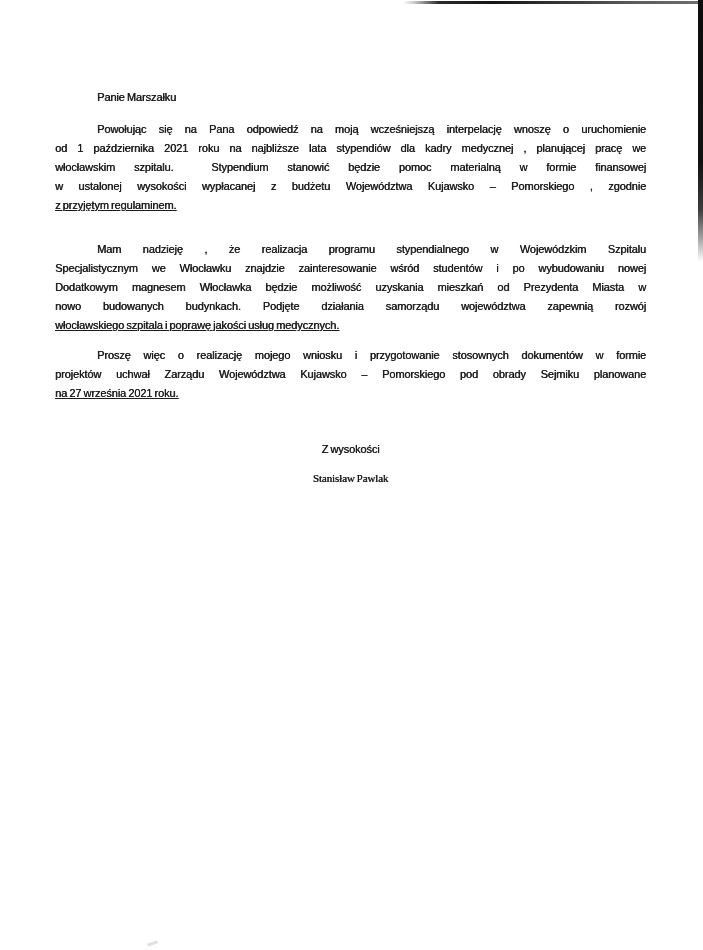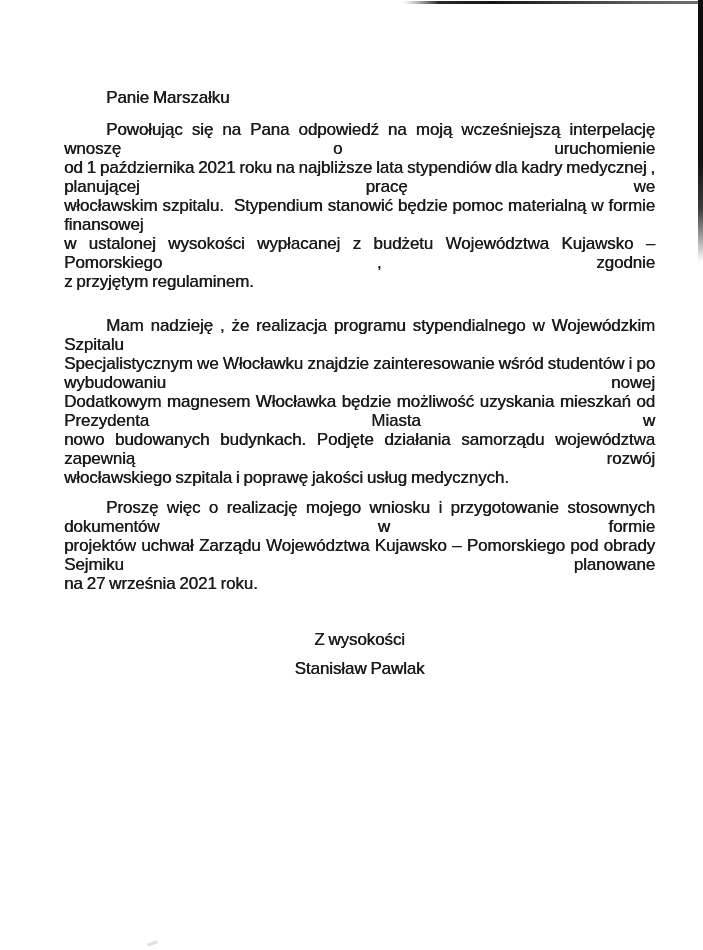--- a/index.html
+++ b/index.html
@@ -56,25 +56,25 @@
     width: 11px;
     height: 3px;
     background: var(--smudge);
     opacity: 0.8;
     transform: rotate(-18deg);
     border-radius: 2px;
   }
   
   .letter {
     position: absolute;
-    left: 64px;
+    left: 55px;
     top: 88px;
     width: 591px;
     color: var(--ink);
-    font-size: 17px;
+    font-size: 11px;
     line-height: 19px;
     letter-spacing: -0.1px;
     word-spacing: -0.8px;
     
     text-shadow: 0.4px 0 0 currentColor;
   }
   .salutation {
     margin-left: 42px;
   }
   .para { margin-top: 13px; }
@@ -82,28 +82,30 @@
   .para.p3 { margin-top: 11px; }
   .line {
     text-align: justify;
     text-align-last: justify;
     min-height: 19px;
   }
   .line.first { text-indent: 42px; }
   .line.last {
     text-align: center;
     text-align-last: left;
+    text-decoration: underline;
   }
   .closing-block {
     margin-top: 37px;
     text-align: center;
   }
   .signature-block {
     margin-top: 10px;
     text-align: center;
+    font-family: Liberation Serif, serif;
   }
 </style>
 </head>
 <body>
 
 <div class="page">
 
   <div class="artifact top-edge-line"></div>
   <div class="artifact right-edge-strip"></div>
   <div class="artifact bottom-smudge"></div>

